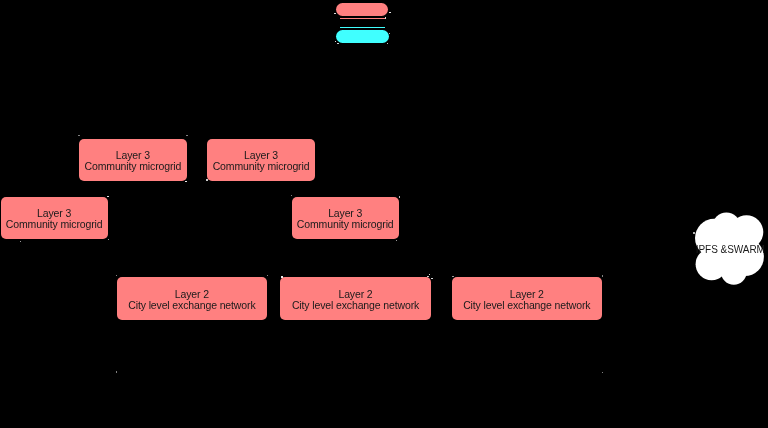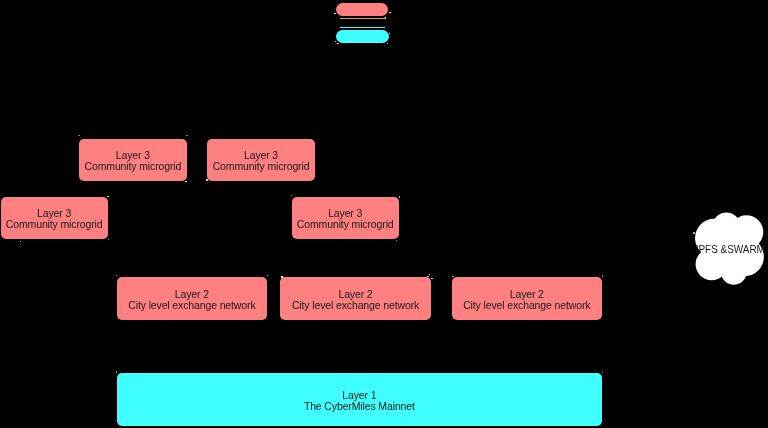--- a/index.html
+++ b/index.html
@@ -85,26 +85,20 @@
     </div>
   </div>
 
   <div class="node" style="left:451.5px;top:277.3px;width:150.6px;height:42.6px;background:#FF8080;">
     <div class="txt">
       <span class="ln">Layer 2</span>
       <span class="ln">City level exchange network</span>
     </div>
   </div>
 
-  <div class="node" style="left:116.5px;top:373.2px;width:485.7px;height:52.6px;background:#40FFFF;">
-    <div class="txt">
-      <span class="ln">Layer 1</span>
-      <span class="ln">The CyberMiles Mainnet</span>
-    </div>
-  </div>
 
   <div id="sparks">
       <i style="left: 334.3px; top: 13px; opacity: 0.85;"></i>
       <i style="left: 389.3px; top: 12.2px; opacity: 0.9;"></i>
       <i style="left: 385.2px; top: 17.4px; opacity: 0.85;"></i>
       <i style="left: 335.1px; top: 41px; opacity: 0.85;"></i>
       <i style="left: 337.4px; top: 43.2px; opacity: 0.8;"></i>
       <i style="left: 389px; top: 33.1px; opacity: 0.7;"></i>
       <i style="left: 387.2px; top: 43.2px; opacity: 0.75;"></i>
       <i style="left: 185.3px; top: 181px; opacity: 0.9;"></i>

